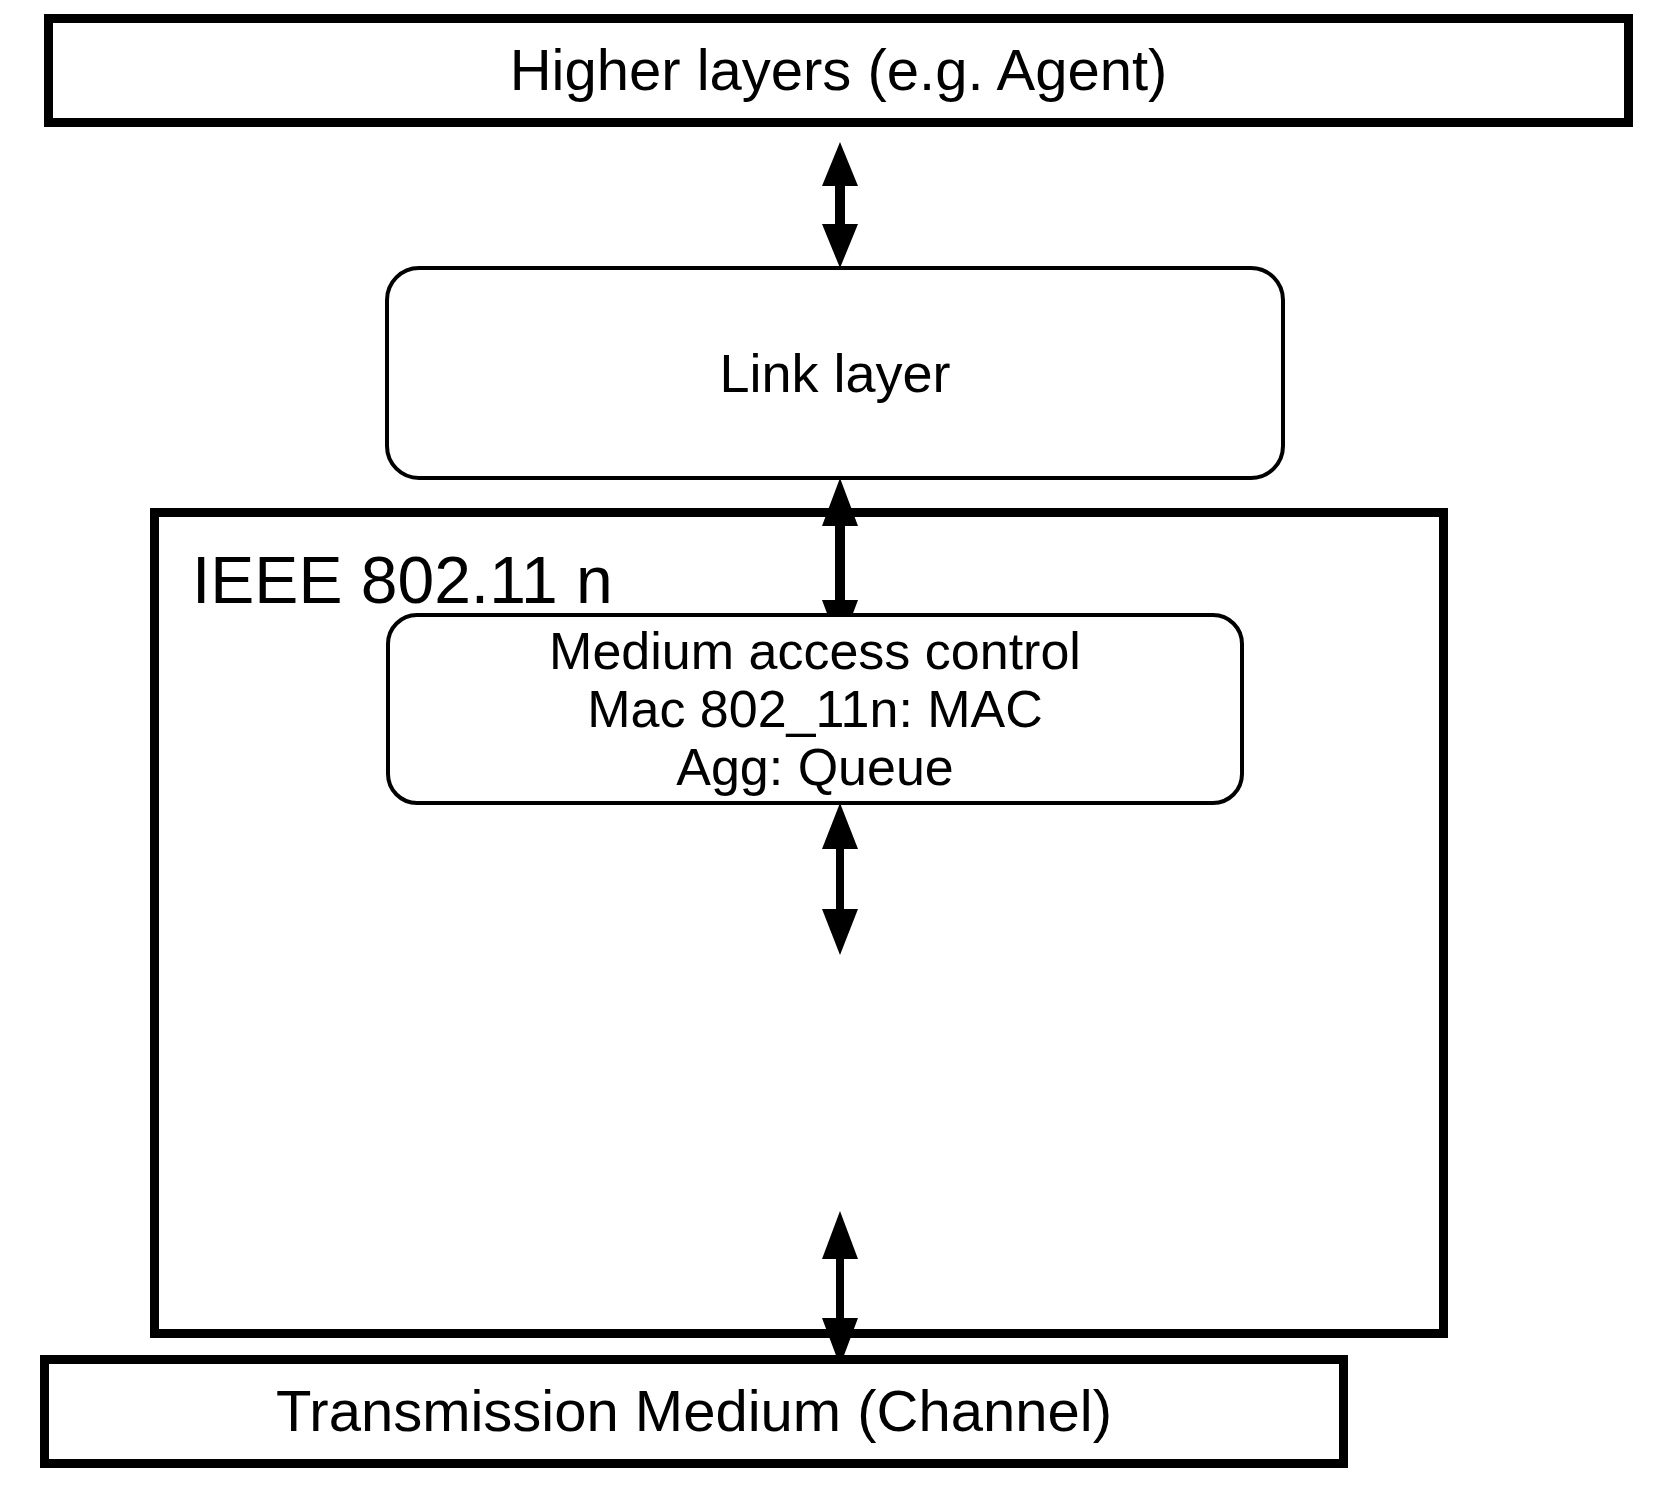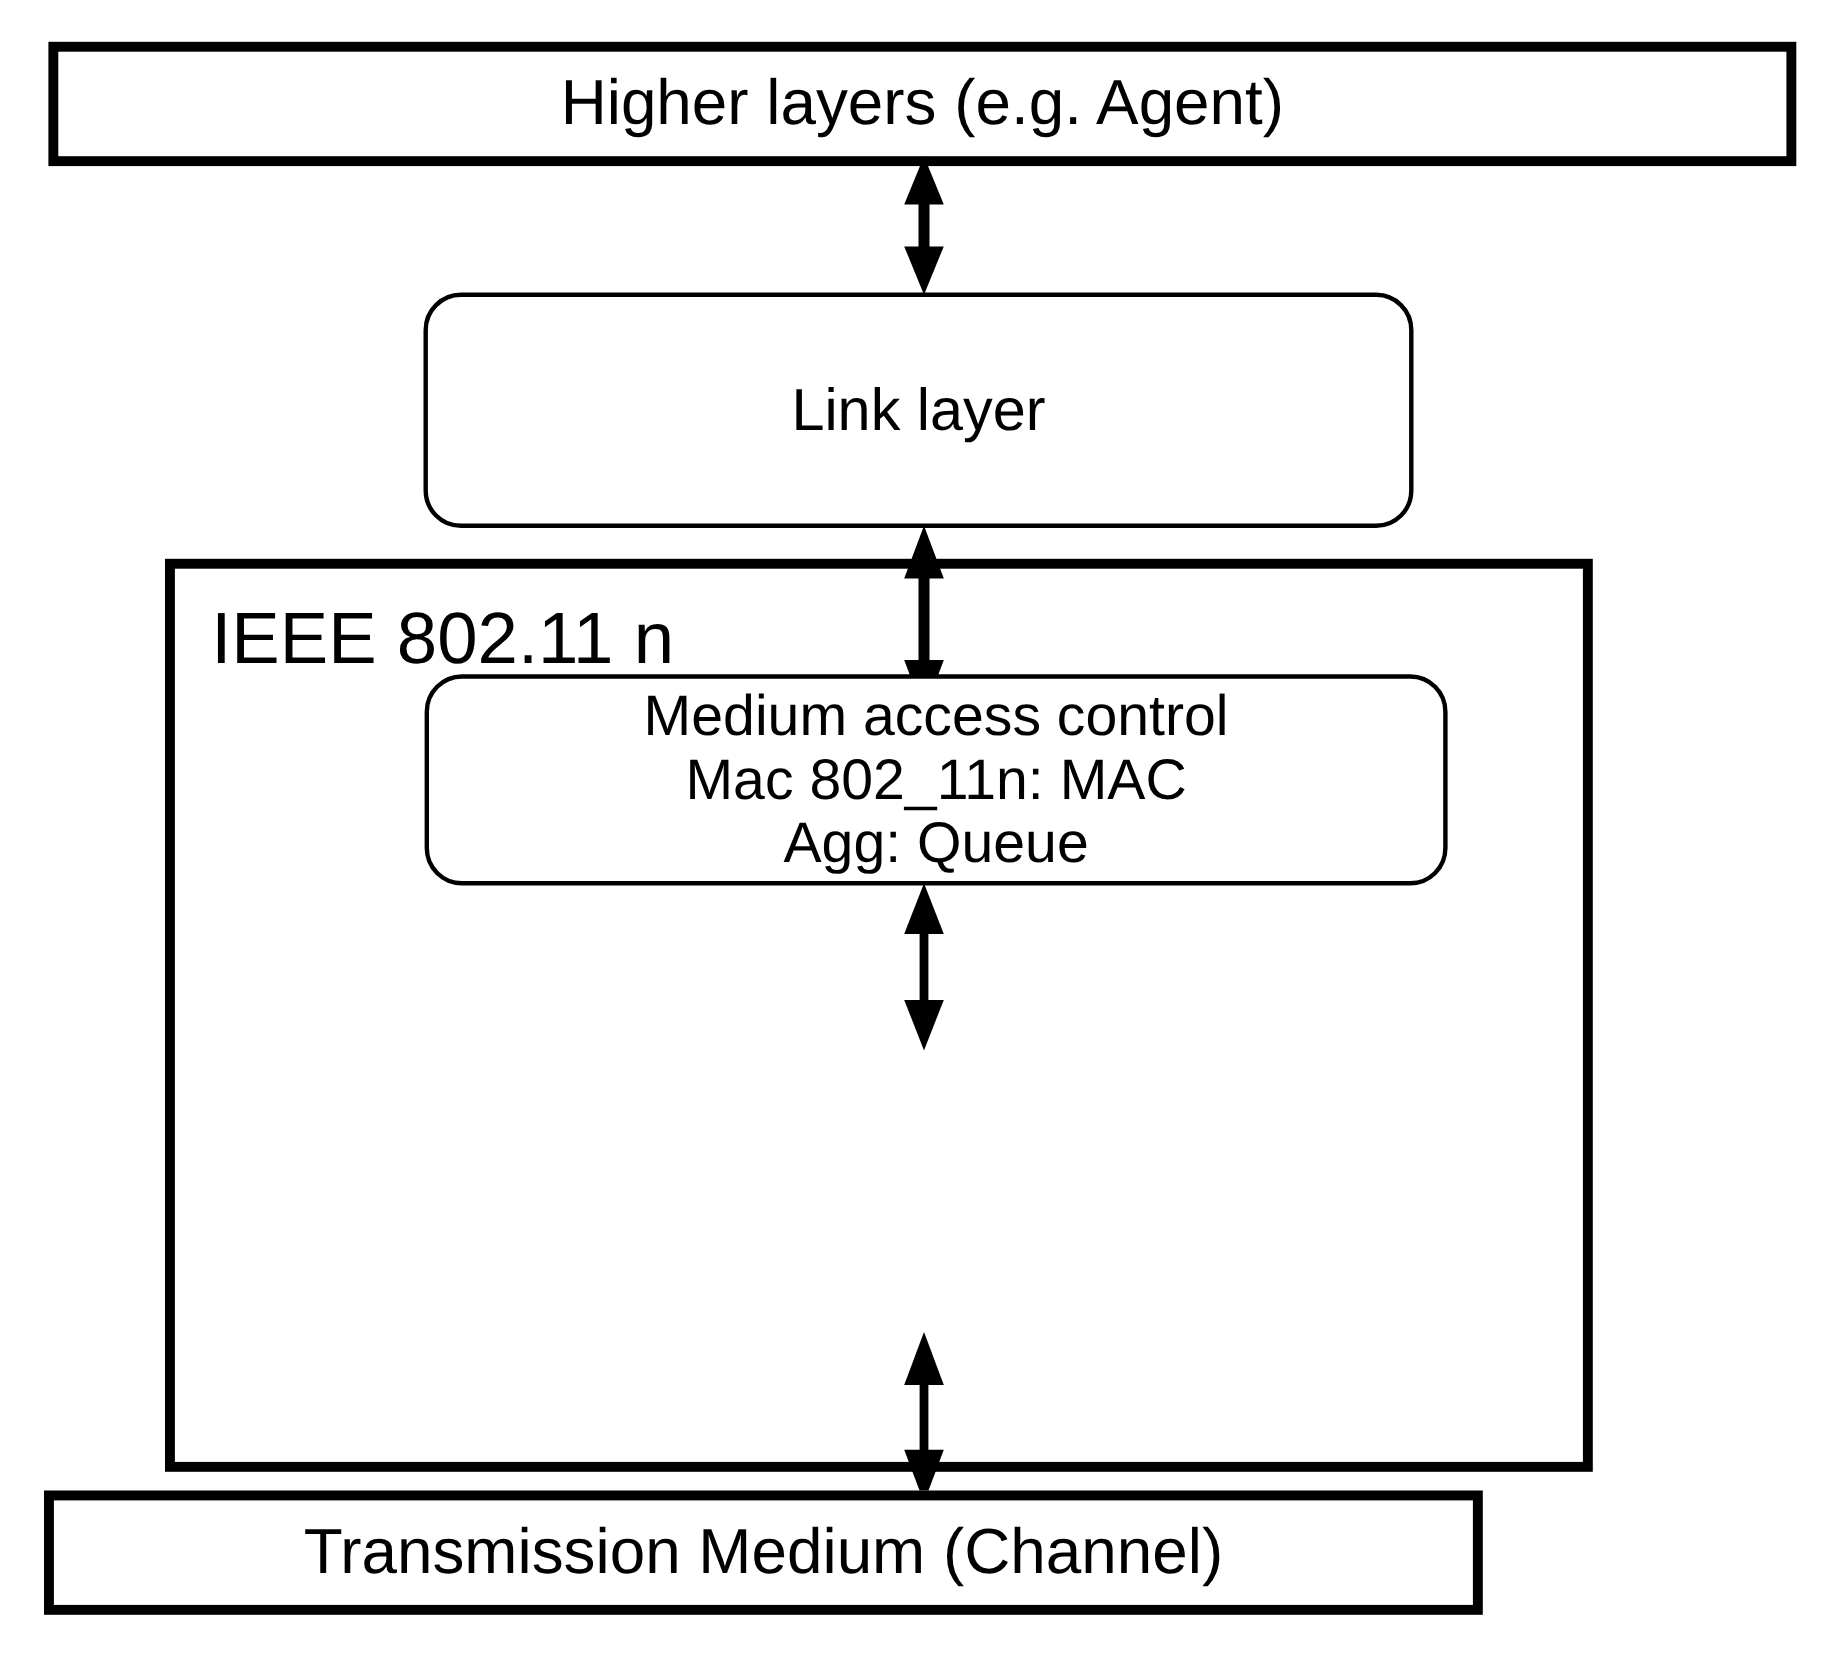--- a/index.html
+++ b/index.html
@@ -33,21 +33,21 @@
     border: 9px solid #000000;
   }
   .box-thin {
     border: 4px solid #000000;
     border-radius: 34px;
     justify-content: center;
   }
 
   
   #higher-layers {
-    left: 44px;  top: 38px;
+    left: 44px;  top: 14px;
     width: 1589px; height: 113px;
     font-size: 58px;
     justify-content: center;
   }
   #link-layer {
     left: 385px; top: 266px;
     width: 900px; height: 214px;
     font-size: 54px;
   }
   #ieee-container {
@@ -57,22 +57,23 @@
   }
   #ieee-label {
     position: absolute;
     left: 192px; top: 544px;
     font-size: 66px;
     line-height: 1.1;
     white-space: nowrap;
   }
   #mac-box {
     left: 386px; top: 613px;
-    width: 930px; height: 192px;
+    width: 858px; height: 192px;
     font-size: 52px;
+    border-radius: 31px;
   }
   #phy-box {
     left: 386px; top: 951px;
     width: 830px; height: 192px;
     font-size: 52px;
   }
   #transmission-medium {
     left: 40px; top: 1355px;
     width: 1308px; height: 113px;
     font-size: 58px;

